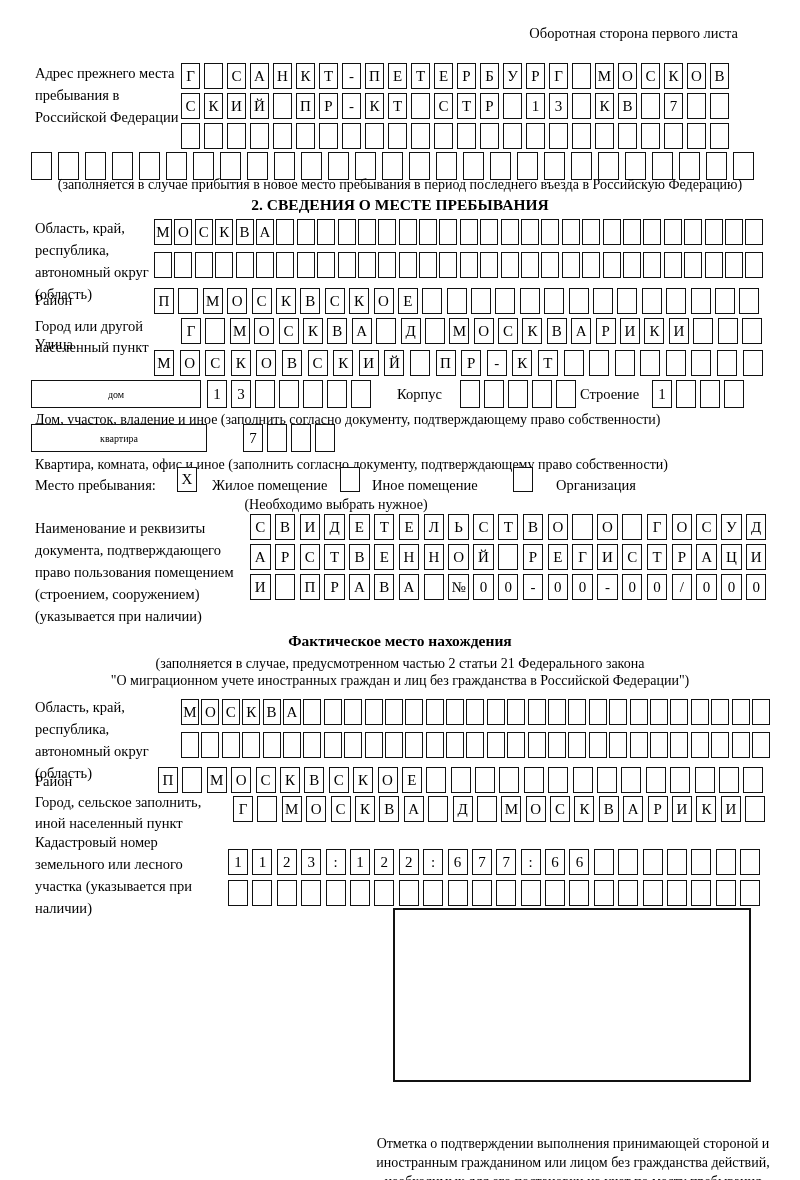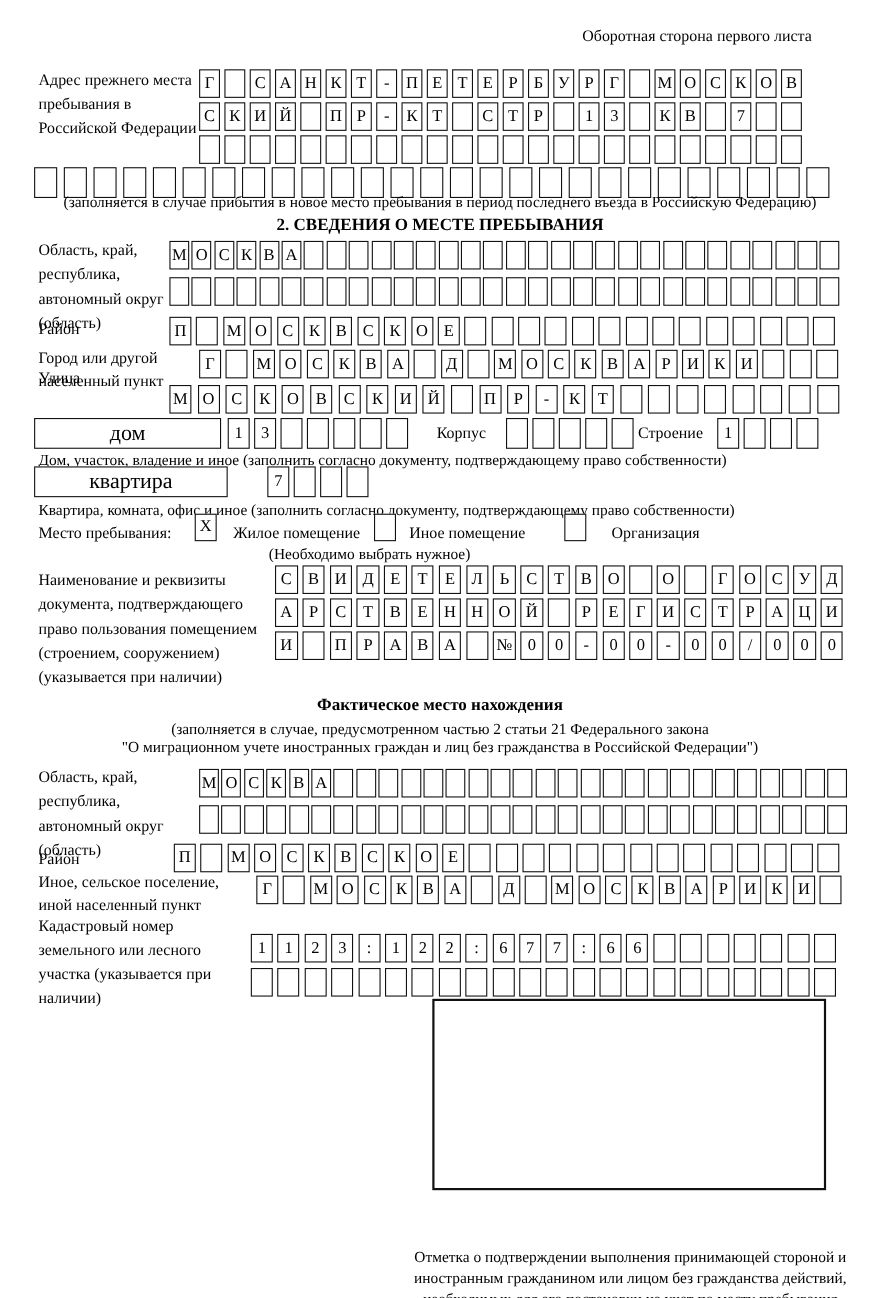--- a/index.html
+++ b/index.html
@@ -14,21 +14,21 @@
   .cells .cell{display:flex;align-items:center;justify-content:center;
                border:1.4px solid #111;font-size:15px;background:#fff;box-sizing:border-box;}
   .cells-a{gap:4px}   .cells-a .cell{width:19px;height:26px}
   .cells-b{gap:6px}   .cells-b .cell{width:21px;height:28px}
   .cells-t{gap:2.4px} .cells-t .cell{width:18px;height:26px}
   .cells-c{gap:4.4px} .cells-c .cell{width:20px;height:26px}
   .cells-d{gap:5.6px} .cells-d .cell{width:20px;height:26px}
   .cells-e{gap:4.3px} .cells-e .cell{width:20.5px;height:26px}
   .cells-f{gap:4px}   .cells-f .cell{width:20px;height:28px}
   .widebox{position:absolute;border:1.6px solid #111;display:flex;align-items:center;
-           justify-content:center;font-size:20px;box-sizing:border-box;background:#fff;}
+           justify-content:center;font-size:10px;box-sizing:border-box;background:#fff;}
   .chk{position:absolute;width:20px;height:25px;border:1.6px solid #111;display:flex;
        align-items:center;justify-content:center;font-size:15px;box-sizing:border-box;background:#fff;}
   .stamp-rect{position:absolute;border:2px solid #111;background:#fff;box-sizing:border-box;}
 </style>
 </head>
 <body>
 
 <div class="page">
 
   <div class="abs lbl" style="top:22px;right:62px;">Оборотная сторона первого листа</div>
@@ -502,21 +502,21 @@
       <span class="cell"></span>
       <span class="cell"></span>
       <span class="cell"></span>
       <span class="cell"></span>
       <span class="cell"></span>
       <span class="cell"></span>
       <span class="cell"></span>
       <span class="cell"></span>
     </div>
 
-  <div class="abs lbl" style="left:35px;top:792px;width:198px;line-height:21px;">Иное, сельское поселение, иной населенный пункт</div>
+  <div class="abs lbl" style="left:35px;top:792px;width:198px;line-height:21px;">Город, сельское заполнить, иной населенный пункт</div>
   <div class="cells cells-c" style="left:233px;top:796px;">
       <span class="cell">Г</span>
       <span class="cell"></span>
       <span class="cell">М</span>
       <span class="cell">О</span>
       <span class="cell">С</span>
       <span class="cell">К</span>
       <span class="cell">В</span>
       <span class="cell">А</span>
       <span class="cell"></span>

